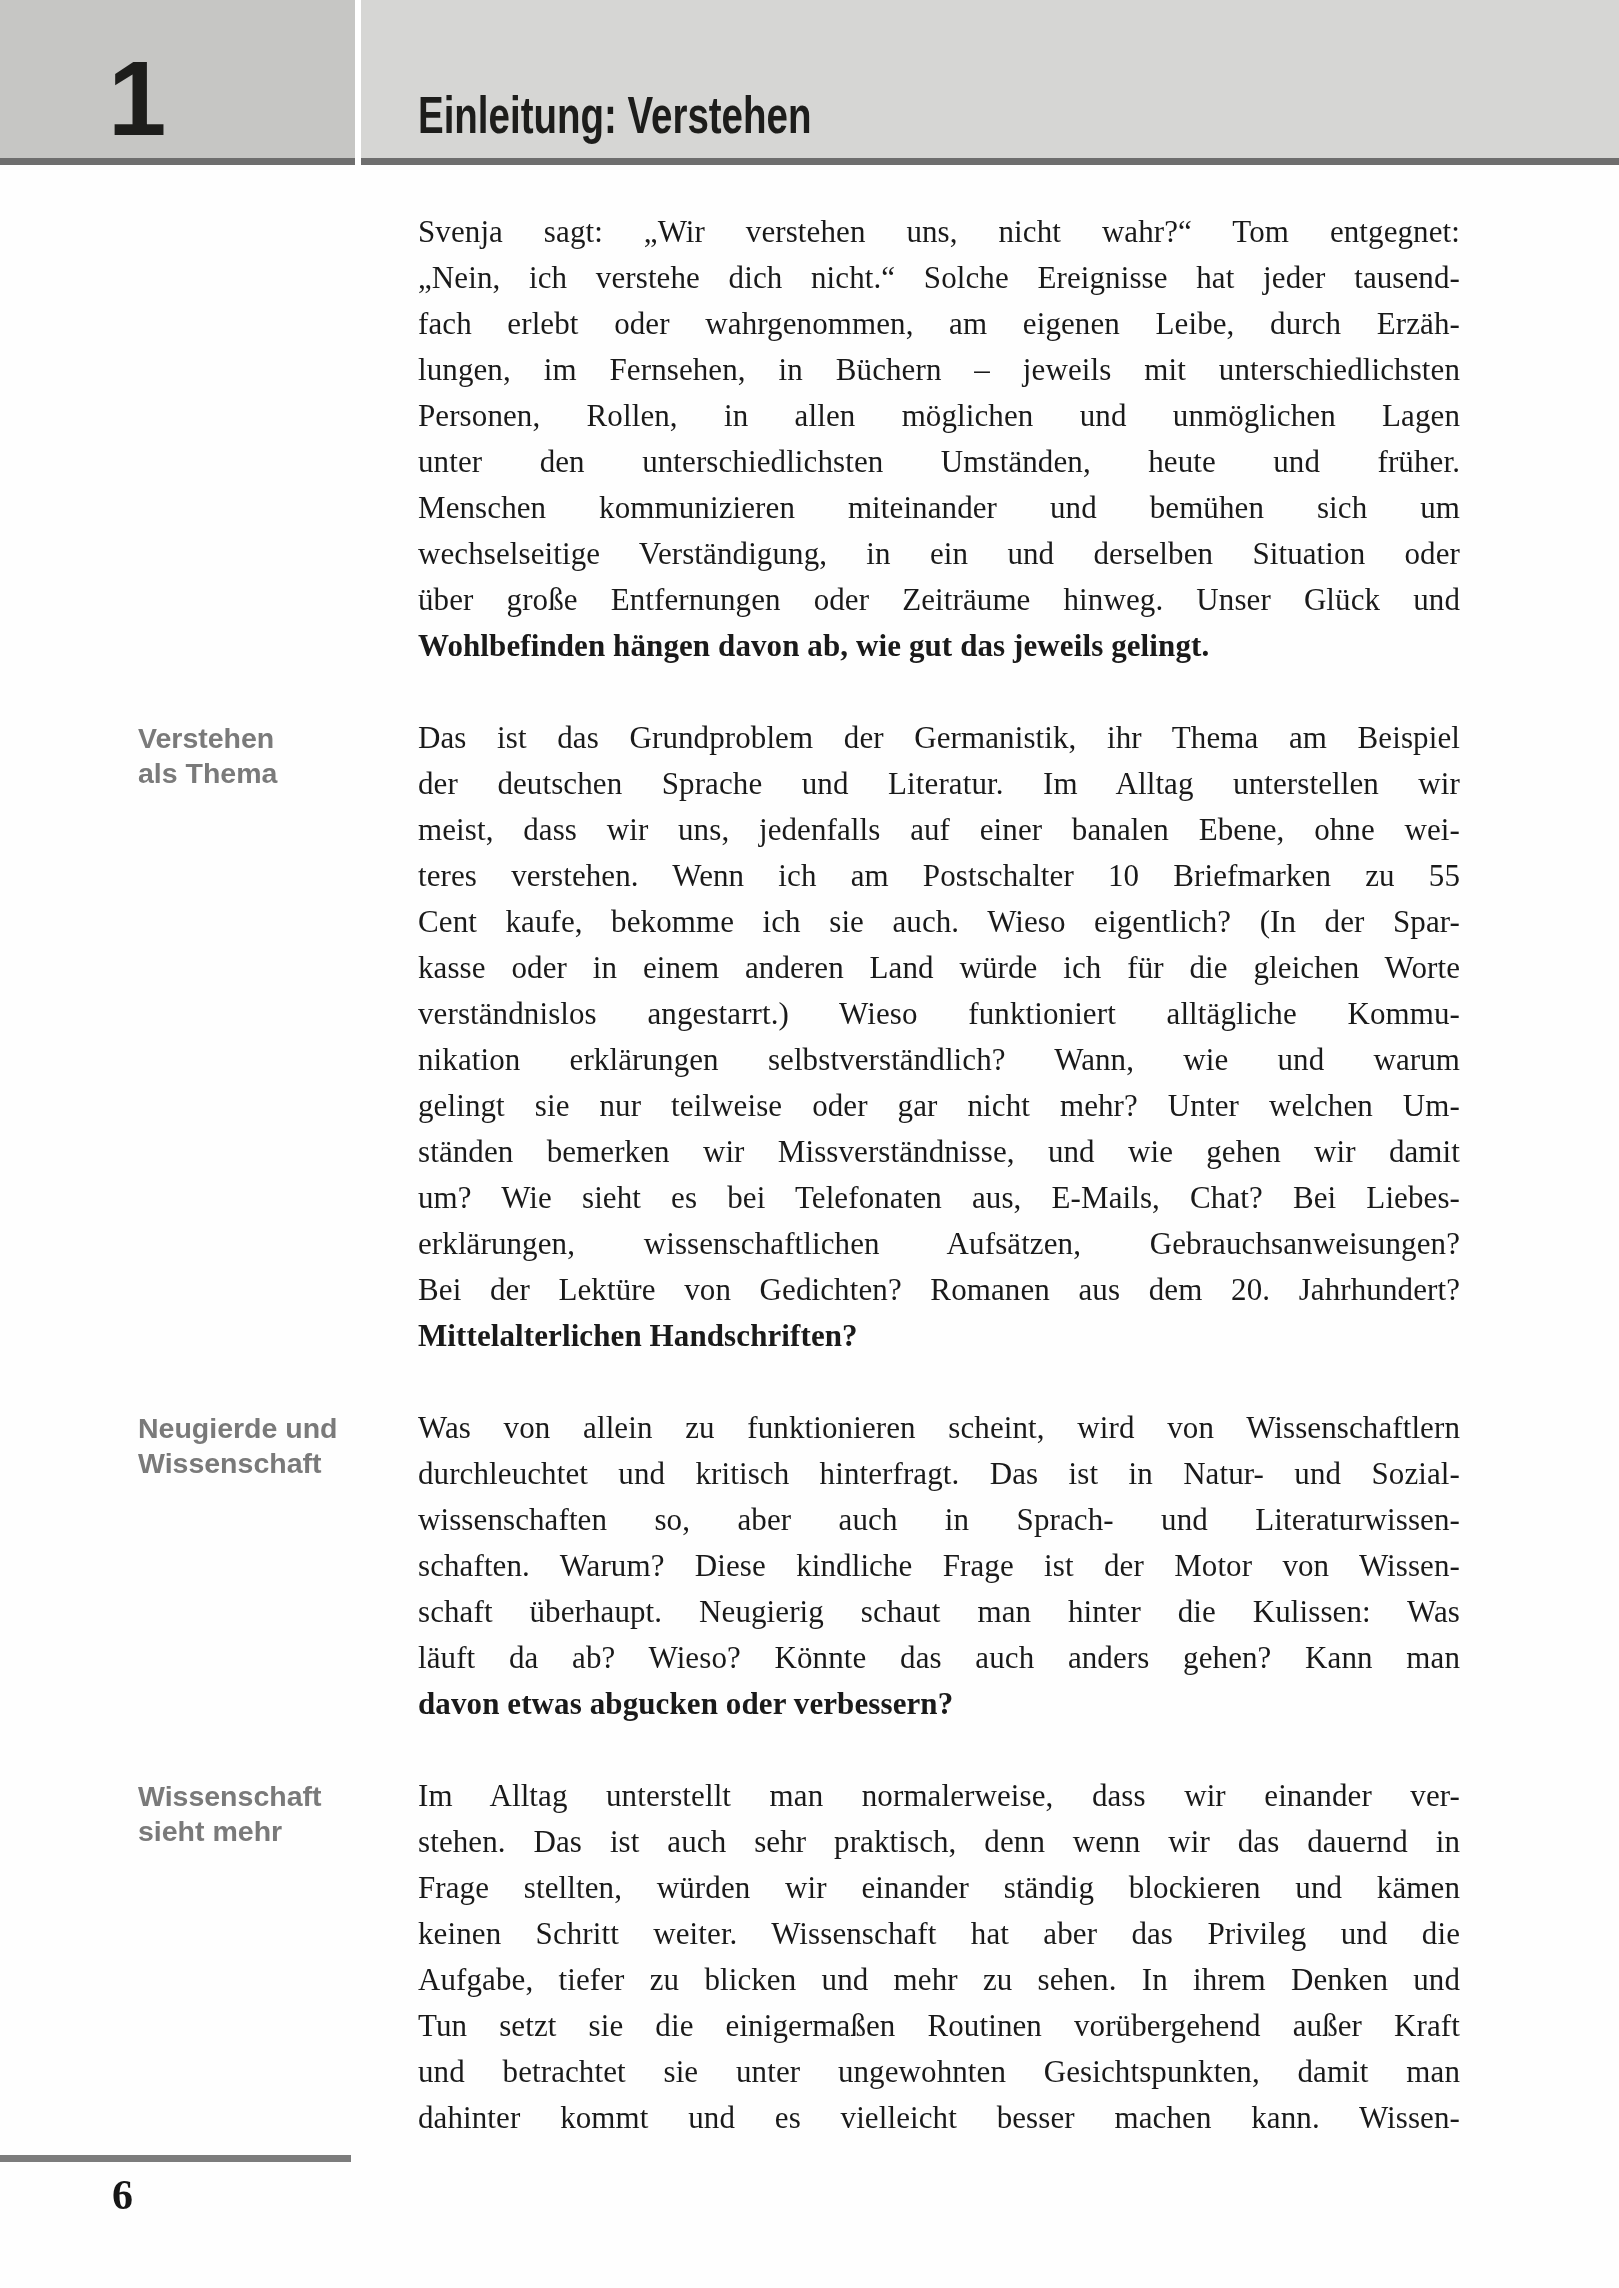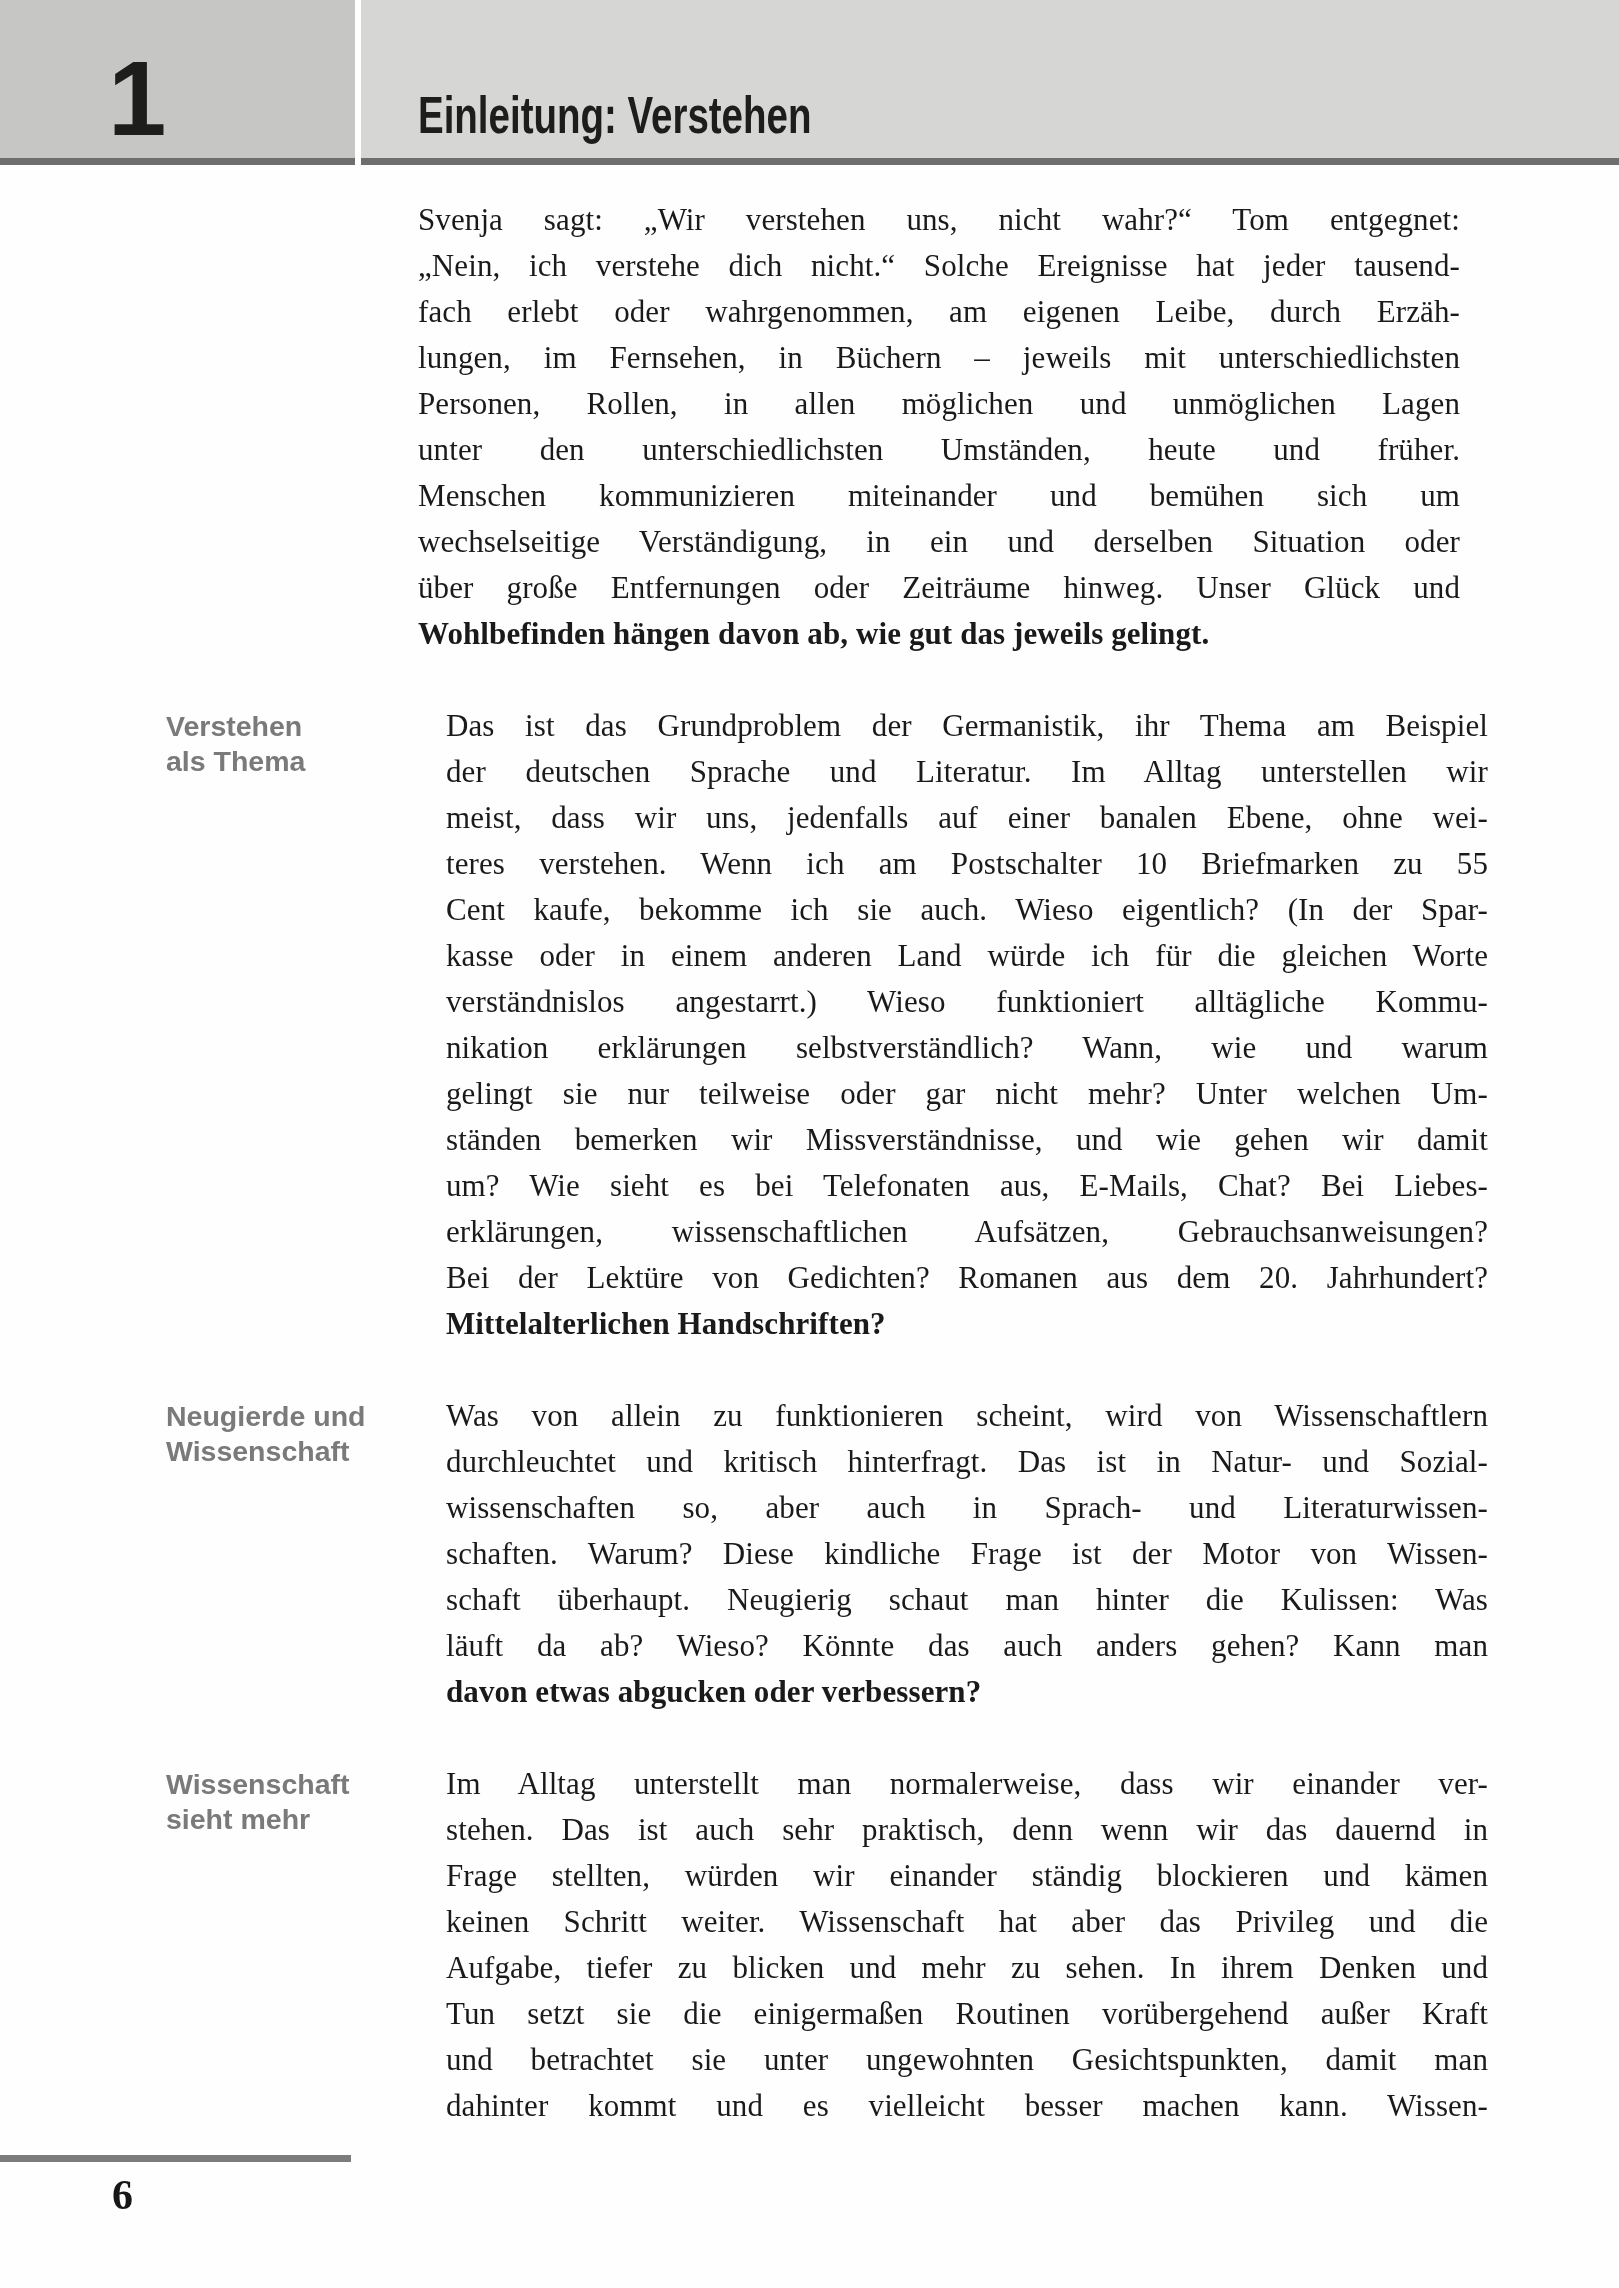--- a/index.html
+++ b/index.html
@@ -34,23 +34,23 @@
   }
   .title-box .chap-title{
     margin:0;
     font-family:"Liberation Sans", sans-serif;
     font-weight:bold;font-size:52px;line-height:0.95;
     color:#1d1d1b;
     transform:scaleX(0.74);transform-origin:left bottom;
     white-space:nowrap;
   }
   
-  .content{padding-top:32px;}
+  .content{padding-top:44px;}
   .para-row{display:flex;}
-  .para-row + .para-row{margin-top:46px;margin-left:28px;}
+  .para-row + .para-row{margin-top:46px;}
   .margin-note{
     width:418px;box-sizing:border-box;
     padding:6.4px 0 0 138px;
     font-family:"Liberation Sans", sans-serif;
     font-weight:bold;font-size:28.5px;line-height:35px;
     color:#7a7a7a;
   }
   .paragraph{width:1042px;}
   .text-line{
     height:46px;line-height:46px;

